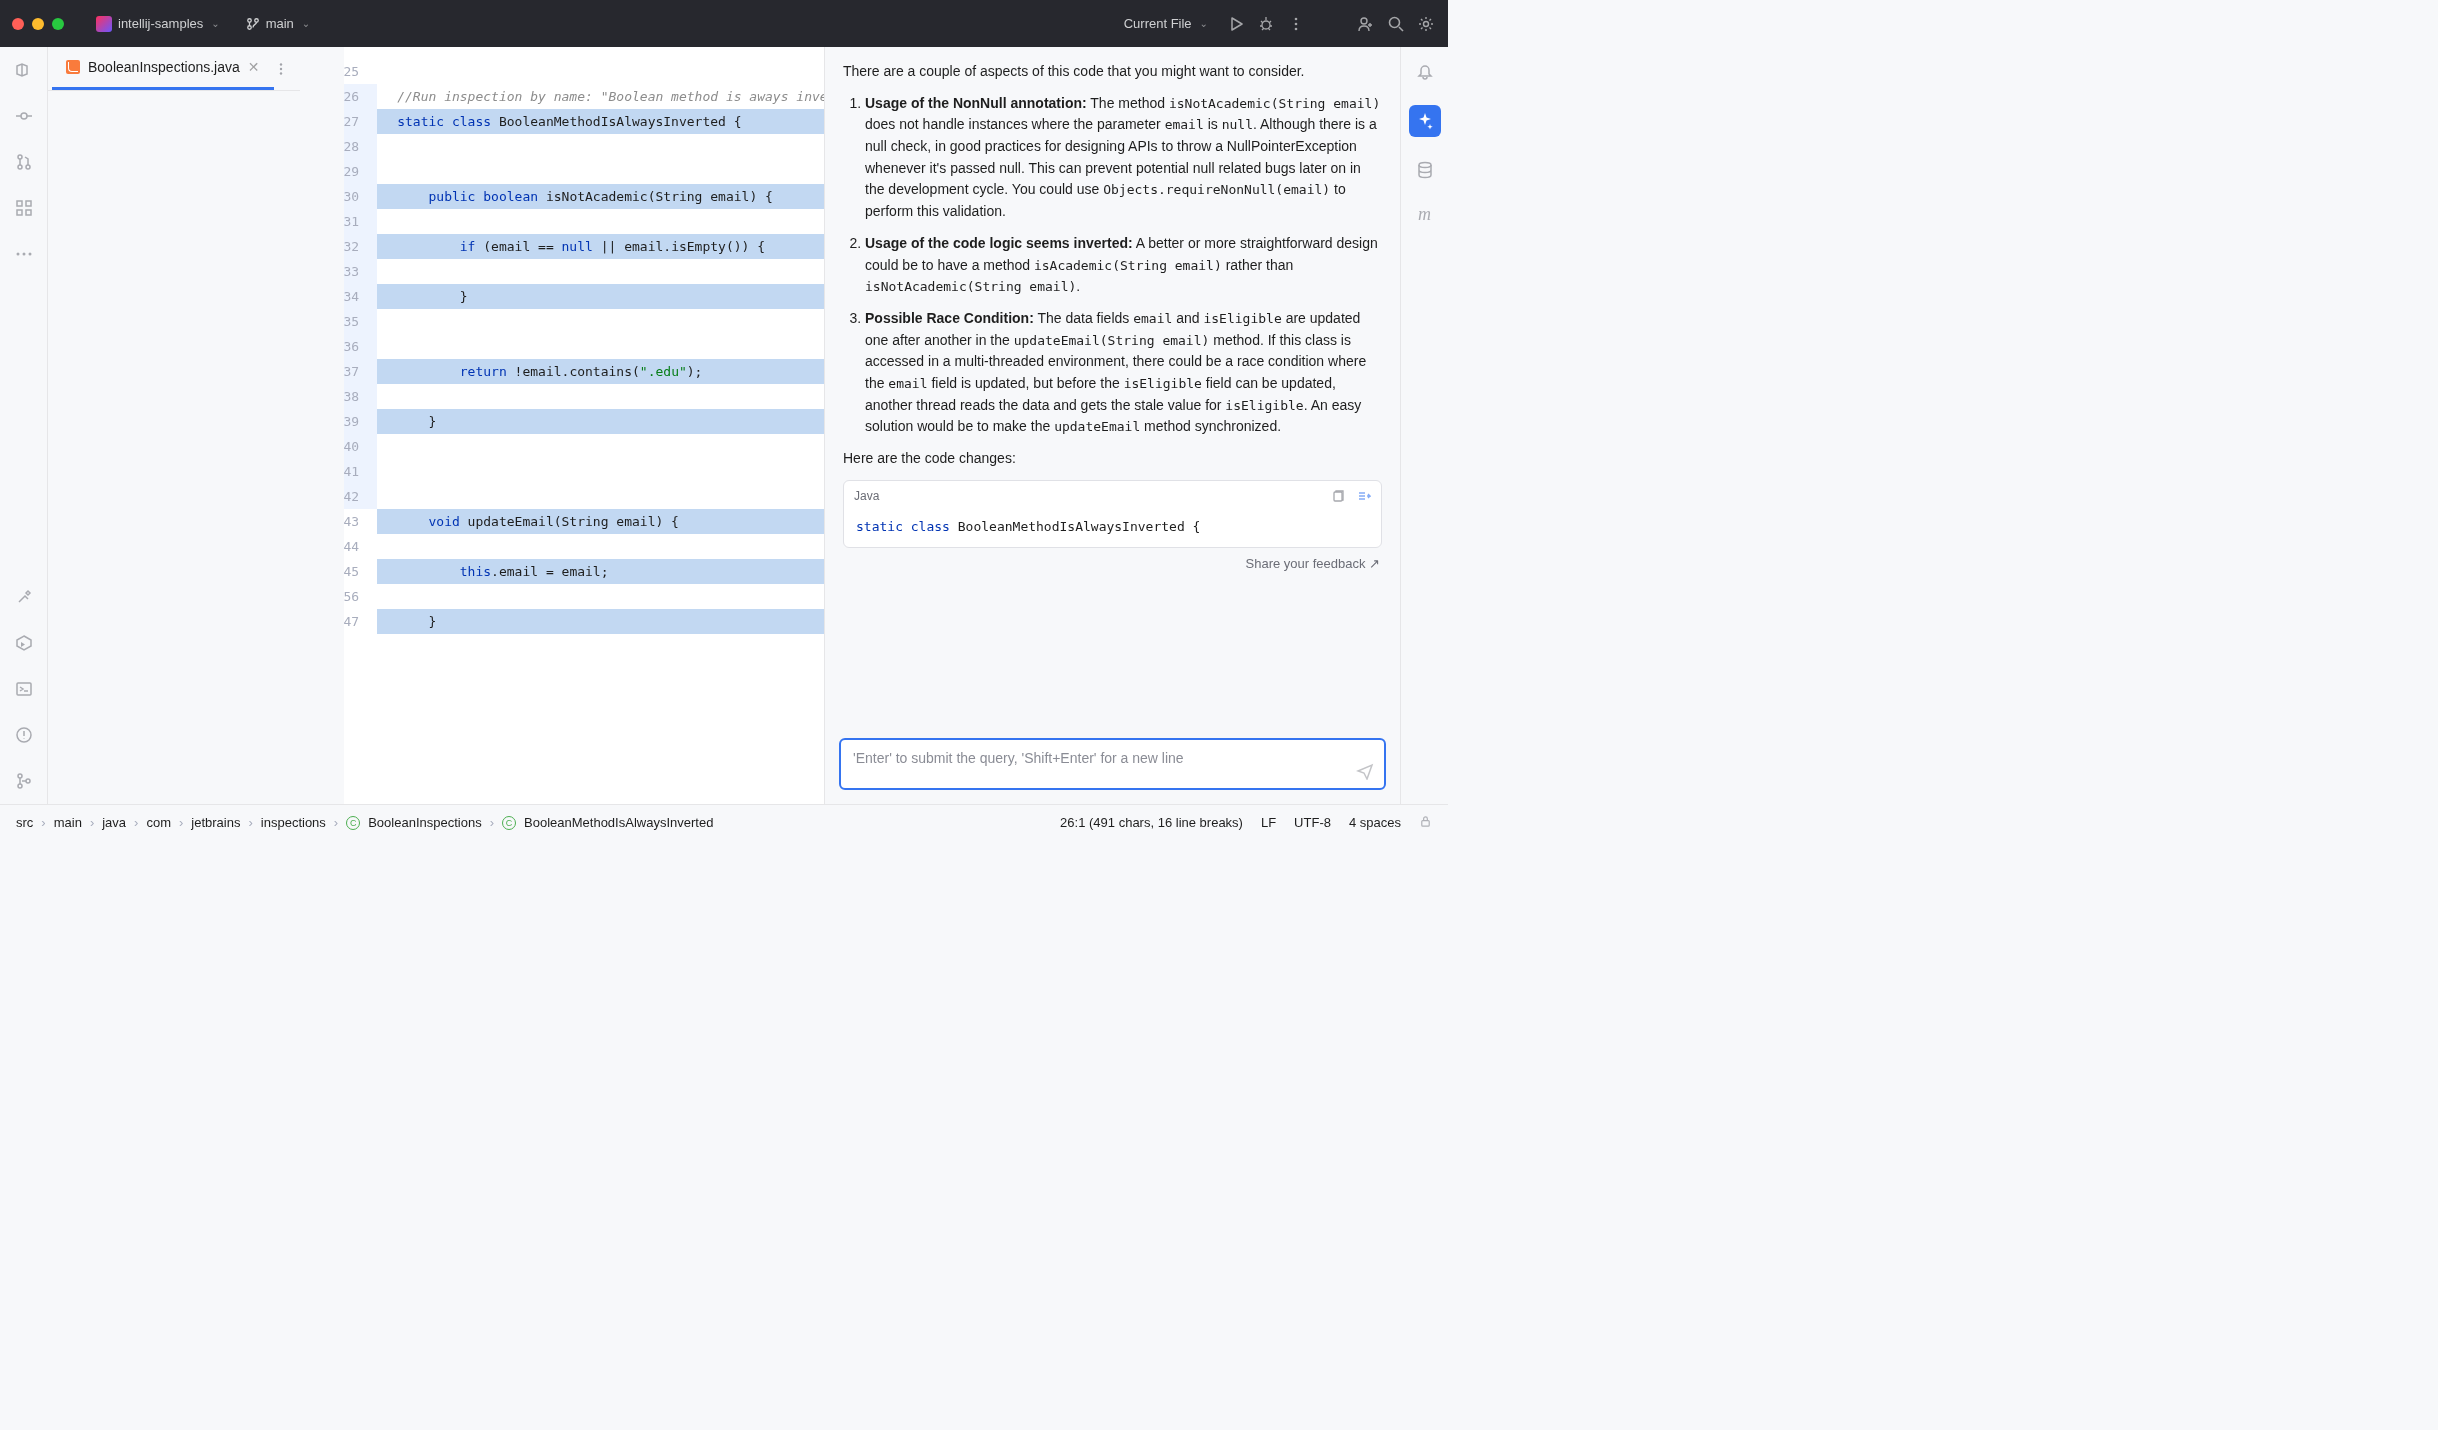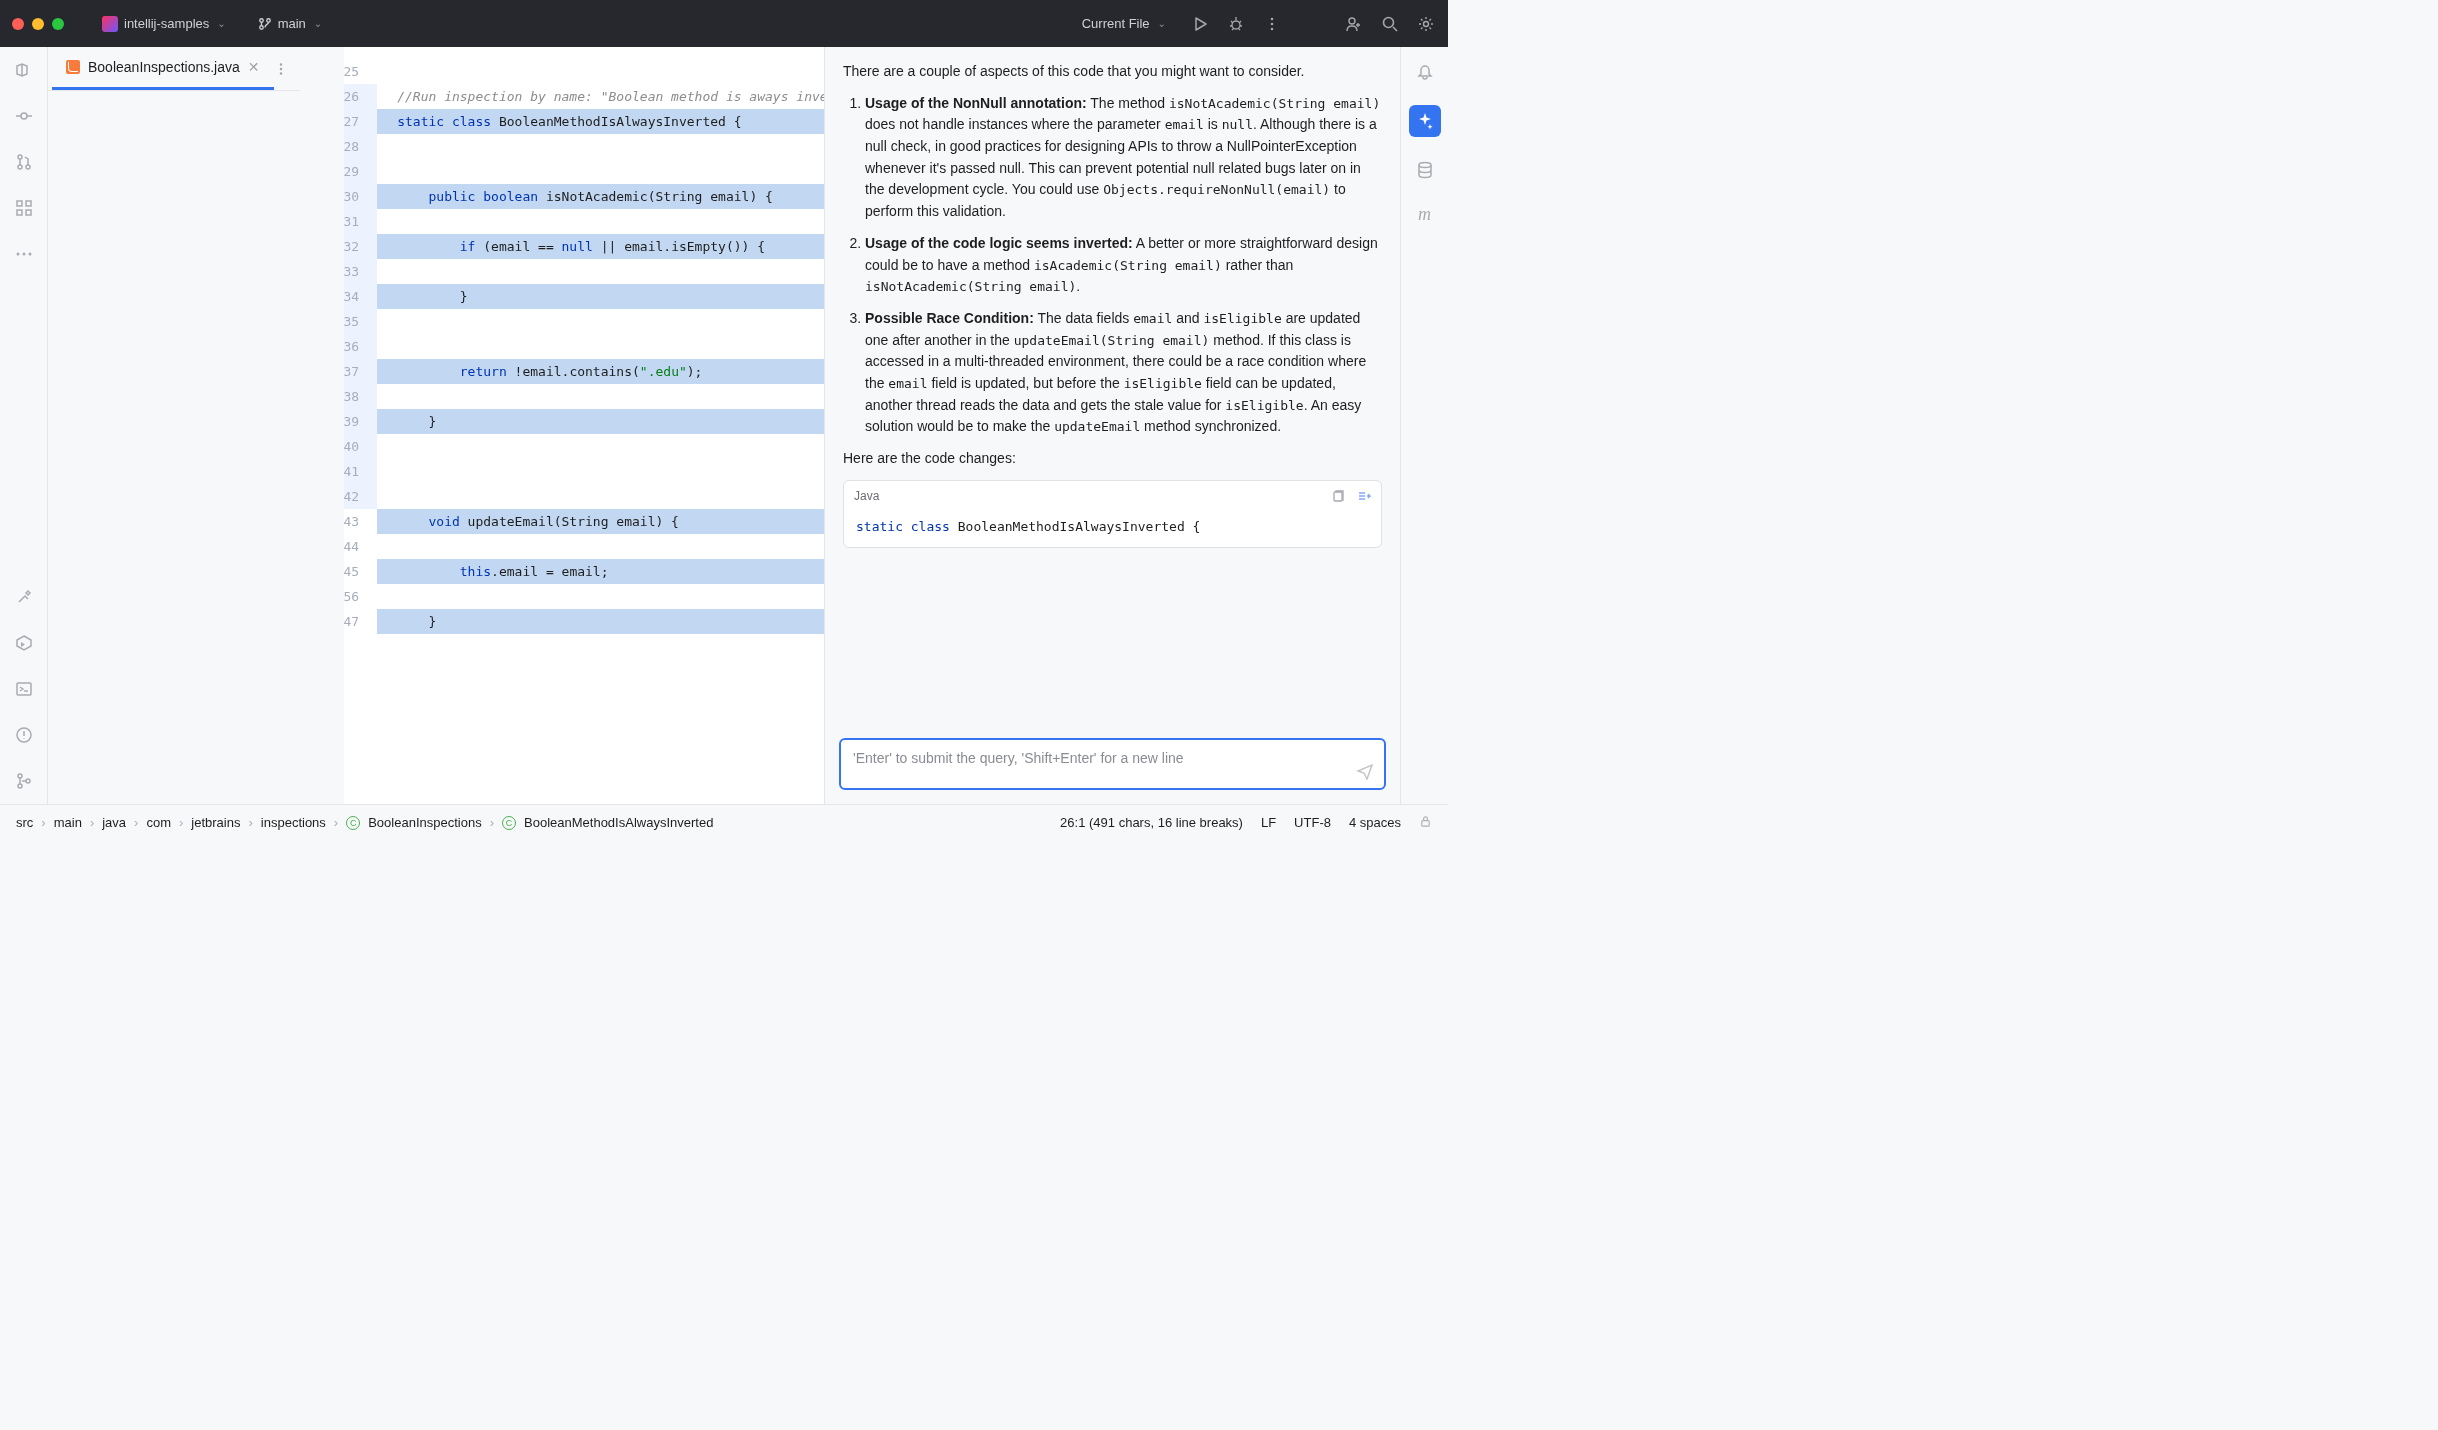--- a/index.html
+++ b/index.html
@@ -11,21 +11,21 @@
   overflow: hidden;
   width: 1448px;
   height: 840px;
 }
 .titlebar {
   height: 47px;
   background: #27282e;
   display: flex;
   align-items: center;
   padding: 0 12px;
-  gap: 16px;
+  gap: 10px;
   color: #cfd0d2;
 }
 .traffic { display: flex; gap: 8px; margin-right: 14px; }
 .dot { width: 12px; height: 12px; border-radius: 50%; }
 .dot.red { background: #ff5f57; }
 .dot.yellow { background: #febc2e; }
 .dot.green { background: #28c840; }
 .tb-group { display: flex; align-items: center; gap: 6px; padding: 4px 8px; border-radius: 4px; }
 .chev { opacity: 0.6; font-size: 10px; margin-left: 2px; }
 .spacer { flex: 1; }
@@ -414,20 +414,21 @@
               </svg>
           </span>
           <span style="opacity:0.6;">
             <svg width="14" height="14" viewBox="0 0 14 14" fill="none" stroke="#3574f0" stroke-width="1.3">
                 <path d="M2 4h6M2 7h6M2 10h6M10 7h3l-2-2M13 7l-2 2"></path>
               </svg>
           </span>
         </div>
         <div class="ai-codeblock-body"><span class="kw">static</span> <span class="kw">class</span><span> BooleanMethodIsAlwaysInverted {</span></div>
       </div>
+      <div class="feedback">Share your feedback ↗</div>
     </div>
     <div class="ai-input-wrap">
       <div class="ai-input">
         <input type="text" placeholder="'Enter' to submit the query, 'Shift+Enter' for a new line" style="">
         <span class="send-icon">
           <svg width="18" height="18" viewBox="0 0 18 18" fill="none" stroke="#6b6d76" stroke-width="1.5">
               <path d="M2 9l14-6-5 14-3-6z"></path>
             </svg>
         </span>
       </div>

